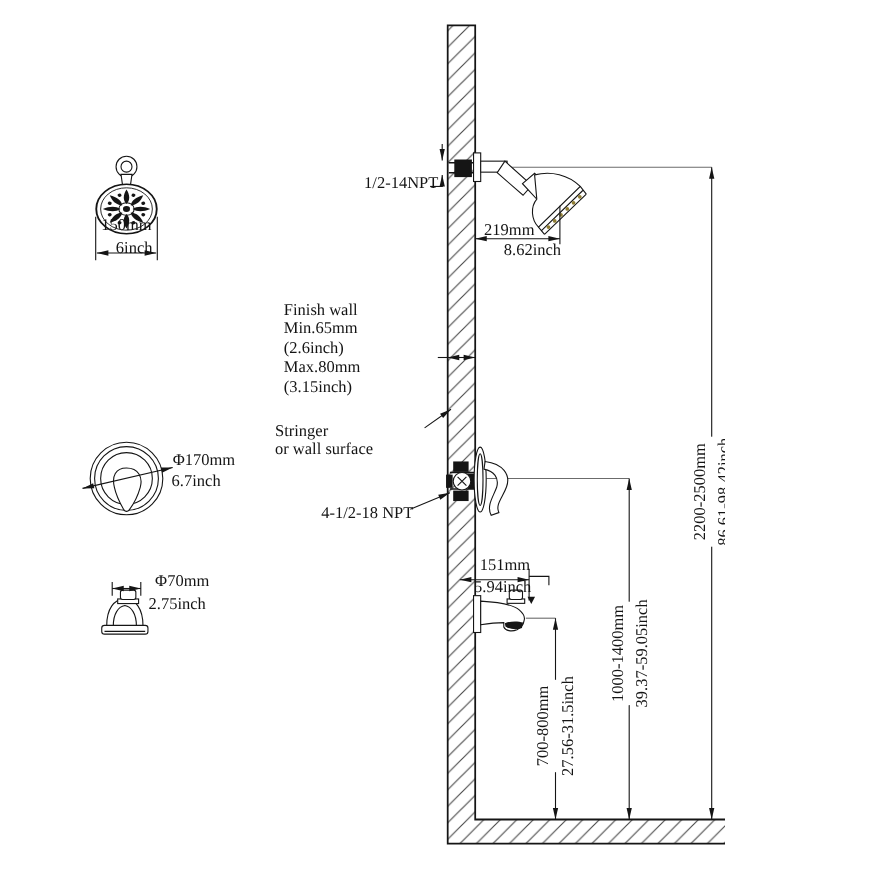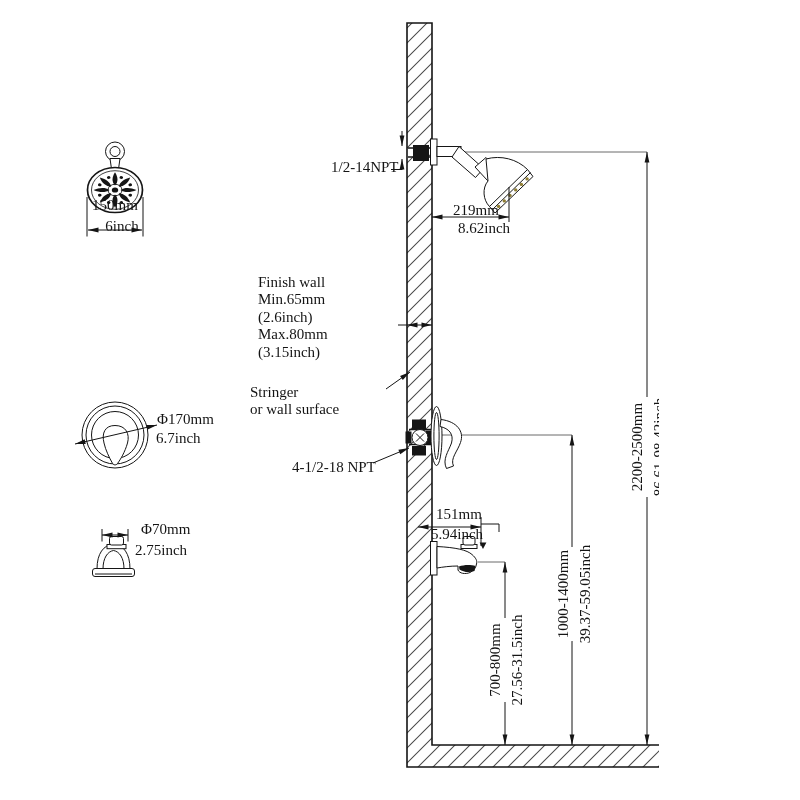--- a/index.html
+++ b/index.html
@@ -168,21 +168,21 @@
     <rect class="wthin" x="92.5" y="568.5" width="42" height="8" rx="2.5"></rect>
     <path class="dim" d="M95,574 H132"></path>
     <rect class="wthin" x="107" y="544.5" width="19" height="4.2"></rect>
     <rect class="wthin" x="109.5" y="536.5" width="14" height="8.5" rx="2"></rect>
     <path class="dim" d="M102,529 V541.5 M128,529 V541.5"></path>
     <path class="dim" d="M102,535 H128" marker-start="url(#aS)" marker-end="url(#aE)"></path>
   </g>
 </svg>
 
   <div class="txt" style="left:331px;top:159px">1/2-14NPT</div>
-  <div class="txt ctr" style="left:476px;top:210px">219mm</div>
+  <div class="txt ctr" style="left:463px;top:210px">219mm</div>
   <div class="txt ctr" style="left:484px;top:228px">8.62inch</div>
 
   <div class="rblock" style="left:258px;top:274px;width:142px">
     <div>Finish wall</div>
     <div>Min.65mm</div>
     <div>(2.6inch)</div>
     <div>Max.80mm</div>
     <div>(3.15inch)</div>
   </div>
 

